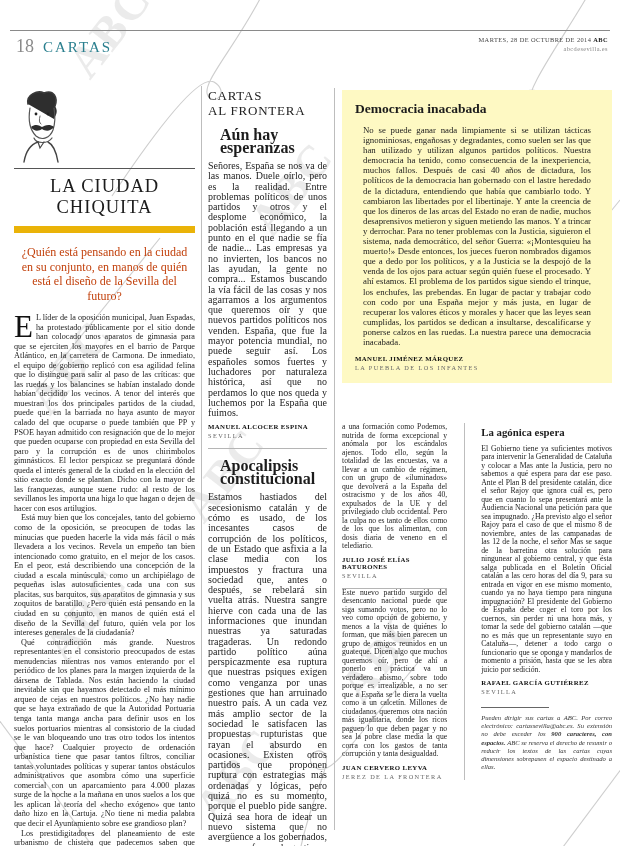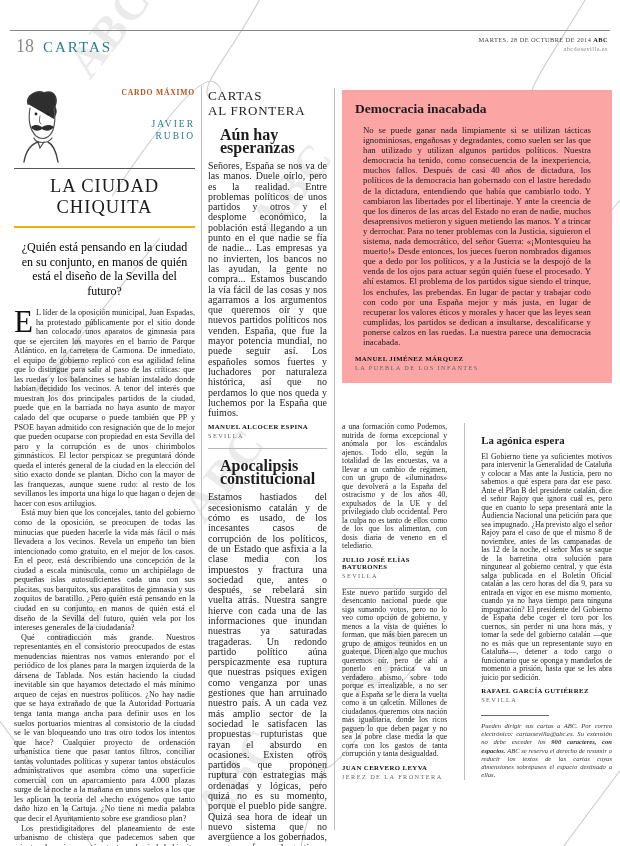--- a/index.html
+++ b/index.html
@@ -17,47 +17,47 @@
   .wm{position:absolute;font-size:46px;font-weight:bold;color:#7d7d7d;opacity:.15;
       transform:rotate(-52deg);letter-spacing:2px;pointer-events:none;}
   .swoosh{position:absolute;top:0;left:0;pointer-events:none;}
   
   .col-opinion{position:absolute;left:14px;top:86px;width:181px;}
   .op-head{display:flex;justify-content:space-between;}
   .portrait{width:50px;height:78px;flex:0 0 auto;}
   .op-right{flex:1;text-align:right;padding-top:2px;}
   .kicker{font-size:7.6px;font-weight:bold;color:#b5531d;letter-spacing:.8px;}
   .author{margin-top:22px;font-size:9.5px;color:#2a7f8e;letter-spacing:2px;line-height:11.5px;}
-  .headline{margin-top:4px;border-top:1px solid #555;border-bottom:2px solid #eab308;
+  .headline{margin-top:4px;border-top:1px solid #555;border-bottom:7px solid #eab308;
             text-align:center;font-size:18.5px;letter-spacing:1px;padding:7px 0 8px;font-weight:normal;}
-  .standfirst{margin:12px 2px 10px;text-align:center;color:#000000;font-size:12px;line-height:14.5px;}
+  .standfirst{margin:12px 2px 10px;text-align:center;color:#c2410c;font-size:12px;line-height:14.5px;}
   .op-body p{font-size:8.2px;line-height:9.55px;text-align:justify;margin:0;text-indent:7px;}
   .op-body p.first{text-indent:0;}
   .dropcap{float:left;font-size:31px;line-height:26px;padding:1px 3px 0 0;color:#111;}
   
   .vrule{position:absolute;width:1px;background:#bdbdbd;}
   .col-letters{position:absolute;left:208px;top:88px;width:119px;}
   .letters-hdr{font-size:13px;letter-spacing:.8px;line-height:15px;color:#222;}
   .letter-title{font-size:16px;font-weight:bold;line-height:12.5px;margin:11px 12px 7px;}
   .letter-body{font-size:10px;line-height:10.3px;text-align:justify;margin:0;}
   .sig-name{font-size:6.8px;font-weight:bold;letter-spacing:.4px;margin-top:5px;color:#111;}
   .sig-city{font-size:6.3px;letter-spacing:1.4px;color:#666;margin-top:2px;}
   .letter-rule{border-top:1px solid #b5b5b5;margin:9px 0 0;}
   
   .col-right{position:absolute;left:342px;top:90px;width:270px;}
-  .featured-box{background:#fca5a5;padding:11px 13px 12px;}
+  .featured-box{background:#fef9c3;padding:11px 13px 12px;}
   .featured-title{font-size:13.5px;font-weight:bold;margin:0 0 8px;}
   .featured-body{font-size:8.8px;line-height:10.1px;text-align:justify;margin:8px;}
   .right-cols{margin-top:40px;display:flex;gap:8px;}
   .subcol-a{width:107px;}
   .subcol-div{width:1px;background:#bdbdbd;margin:0 8px 0 9px;}
   .subcol-b{width:133px;}
   .small-body{font-size:7.7px;line-height:8.5px;text-align:justify;margin:0;}
   .small-title{font-size:10.8px;font-weight:bold;line-height:11.5px;margin:9px 0 6px;}
-  .subcol-b .small-title{margin-top:12px;}
+  .subcol-b .small-title{margin-top:4px;}
   .foot-rule{border-top:1px solid #666;width:68px;margin:12px 0 6px;}
   .foot-note{font-size:6.6px;line-height:8.2px;font-style:italic;color:#333;text-align:justify;margin:0;}
   .foot-note b{font-weight:bold;}
 </style>
 </head>
 <body>
 
 <div class="page">
 
   <span class="wm" style="left:58px;top:4px">ABC</span>
@@ -103,27 +103,20 @@
           <path d="M16,22 C14,34 16,44 22,50 C28,55 36,52 39,44 C41,38 41,28 40,22" stroke="#555" stroke-width="1.2"></path>
           <circle cx="22" cy="28" r="1.4" fill="#222" stroke="none"></circle>
           <circle cx="34" cy="28" r="1.4" fill="#222" stroke="none"></circle>
           <path d="M26,30 C25,34 25,37 27,38" stroke="#666" stroke-width="1"></path>
           <path d="M17,41 C22,37 26,40 28,41 C30,40 35,37 40,41 C36,46 31,45 28,43 C25,45 20,46 17,41 Z" fill="#2e2e2e" stroke="none"></path>
           <path d="M20,52 C22,58 34,58 38,52" stroke="#555" stroke-width="1.2"></path>
           <path d="M10,76 C12,64 18,58 24,56 M44,76 C42,64 38,58 34,56" stroke="#444" stroke-width="1.4"></path>
           <path d="M24,56 L26,62 L30,56" stroke="#444" stroke-width="1.2"></path>
         </g>
       </svg>
-      <div class="op-right">
-        <div class="kicker">CARDO MÁXIMO</div>
-        <div class="author">
-          <div>JAVIER</div>
-          <div>RUBIO</div>
-        </div>
-      </div>
     </div>
     <h1 class="headline" style="margin:4px 0 0;">LA CIUDAD CHIQUITA</h1>
     <div class="standfirst">¿Quién está pensando en la ciudad en su conjunto, en manos de quién está el diseño de la Sevilla del futuro?</div>
     <div class="op-body">
       <p class="first"><span class="dropcap">E</span><span>L líder de la oposición municipal, Juan Espadas, ha protestado públicamente por el sitio donde han colocado unos aparatos de gimnasia para que se ejerciten los mayores en el barrio de Parque Atlántico, en la carretera de Carmona. De inmediato, el equipo de gobierno replicó con esa agilidad felina que lo distingue para salir al paso de las críticas: que las ruedas y los balancines se habían instalado donde habían decidido los vecinos. A tenor del interés que muestran los dos principales partidos de la ciudad, puede que en la barriada no haya asunto de mayor calado del que ocuparse o puede también que PP y PSOE hayan admitido con resignación que de lo mejor que pueden ocuparse con propiedad en esta Sevilla del paro y la corrupción es de unos chirimbolos gimnásticos. El lector perspicaz se preguntará dónde queda el interés general de la ciudad en la elección del sitio exacto donde se plantan. Dicho con la mayor de las franquezas, aunque suene rudo: al resto de los sevillanos les importa una higa lo que hagan o dejen de hacer con esos artilugios.</span></p>
       <p>Está muy bien que los concejales, tanto del gobierno como de la oposición, se preocupen de todas las minucias que pueden hacerle la vida más fácil o más llevadera a los vecinos. Revela un empeño tan bien intencionado como gratuito, en el mejor de los casos. En el peor, está describiendo una concepción de la ciudad a escala minúscula, como un archipiélago de pequeñas islas autosuficientes cada una con sus placitas, sus barquitos, sus aparatitos de gimnasia y sus zoquitos de baratillo. ¿Pero quién está pensando en la ciudad en su conjunto, en manos de quién está el diseño de la Sevilla del futuro, quién vela por los intereses generales de la ciudadanía?</p>
       <p>Qué contradicción más grande. Nuestros representantes en el consistorio preocupados de estas menudencias mientras nos vamos enterando por el periódico de los planes para la margen izquierda de la dársena de Tablada. Nos están haciendo la ciudad inevitable sin que hayamos detectado el más mínimo arqueo de cejas en nuestros políticos. ¿No hay nadie que se haya extrañado de que la Autoridad Portuaria tenga tanta manga ancha para definir usos en los suelos portuarios mientras al consistorio de la ciudad se le van bloqueando uno tras otro todos los intentos que hace? Cualquier proyecto de ordenación urbanística tiene que pasar tantos filtros, conciliar tantas voluntades políticas y superar tantos obstáculos administrativos que asombra cómo una superficie comercial con un aparcamiento para 4.000 plazas surge de la noche a la mañana en unos suelos a los que les aplican la teoría del «hecho exógeno» que tanto daño hizo en la Cartuja. ¿No tiene ni media palabra que decir el Ayuntamiento sobre ese grandioso plan?</p>
       <p>Los prestidigitadores del planeamiento de este urbanismo de chistera que padecemos saben que mientras los miopes estén atentos a la ciudad chiquita no les van a descubrir nunca el truco.</p>
     </div>
   </div>

